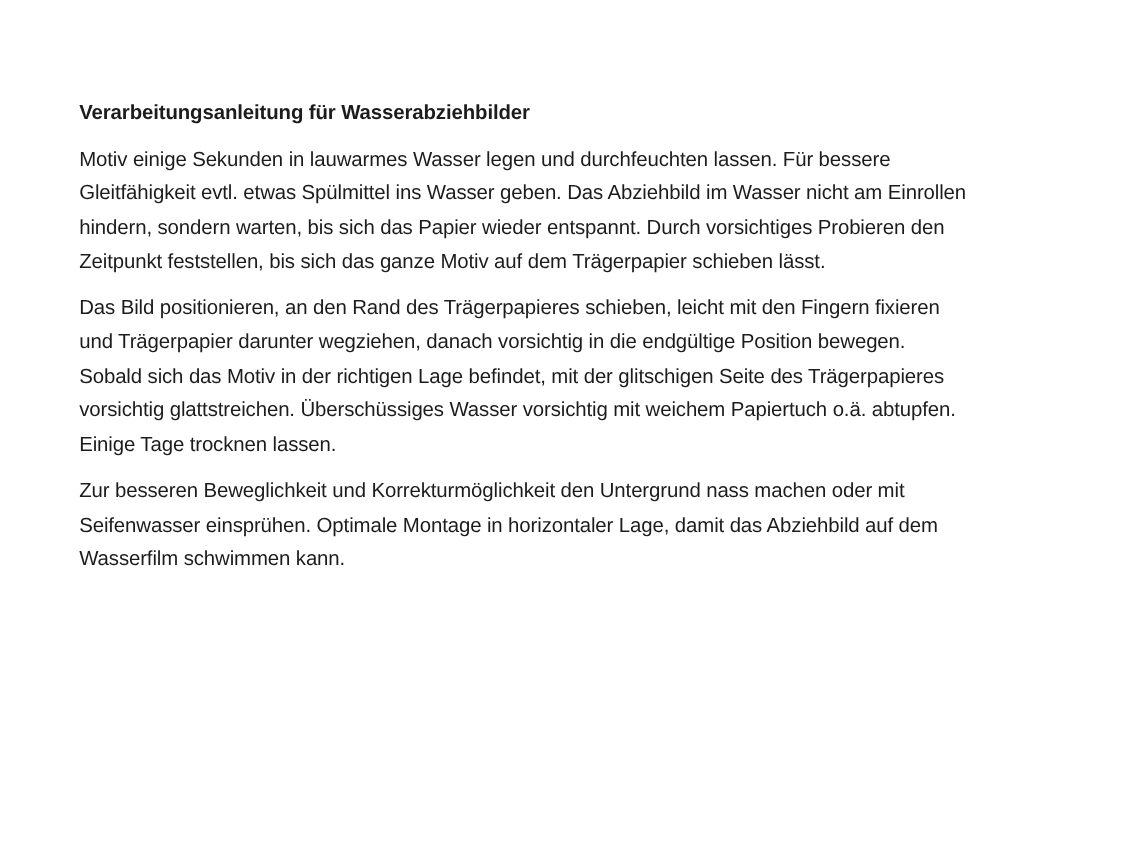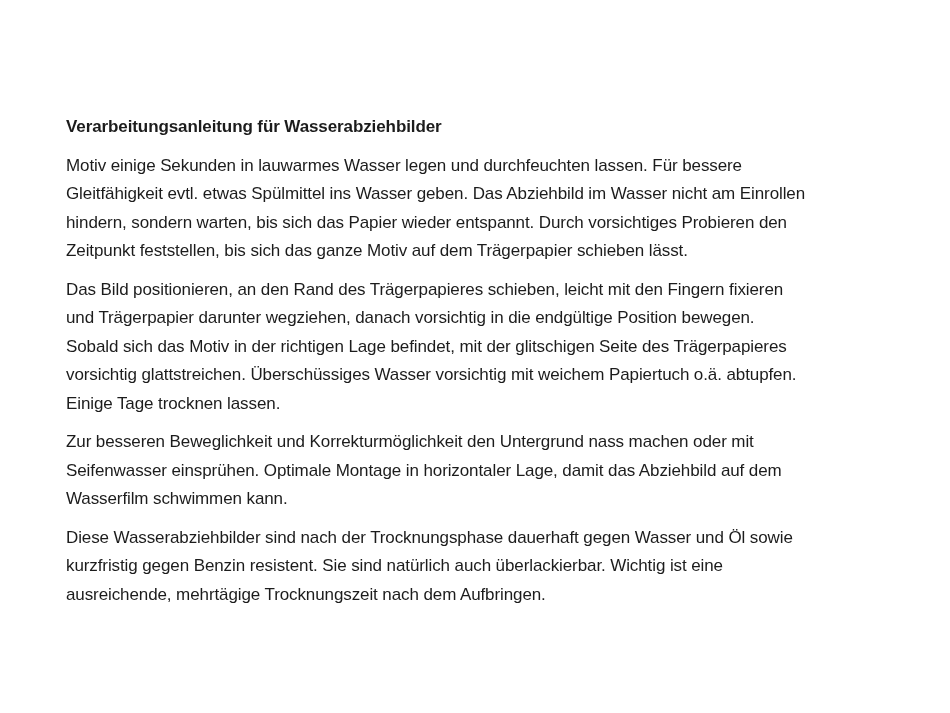--- a/index.html
+++ b/index.html
@@ -11,21 +11,21 @@
     width: 950px;
     height: 713px;
     font-family: "Liberation Sans", sans-serif;
     color: #1c1c1c;
     overflow: hidden;
   }
   .page {
     box-sizing: border-box;
     width: 950px;
     height: 663px;
-    padding: 113px 50px 0 66px;
+    padding: 80px 50px 0 66px;
     background: #ffffff;
   }
   .doc-title {
     font-size: 17px;
     font-weight: bold;
     line-height: 28.5px;
     margin: 0 0 10px 0;
     white-space: pre;
     letter-spacing: -0.1px;
   }
@@ -52,16 +52,13 @@
   <div class="para">Das Bild positionieren, an den Rand des Trägerpapieres schieben, leicht mit den Fingern fixieren
 und Trägerpapier darunter wegziehen, danach vorsichtig in die endgültige Position bewegen.
 Sobald sich das Motiv in der richtigen Lage befindet, mit der glitschigen Seite des Trägerpapieres
 vorsichtig glattstreichen. Überschüssiges Wasser vorsichtig mit weichem Papiertuch o.ä. abtupfen.
 Einige Tage trocknen lassen.</div>
 
   <div class="para">Zur besseren Beweglichkeit und Korrekturmöglichkeit den Untergrund nass machen oder mit
 Seifenwasser einsprühen. Optimale Montage in horizontaler Lage, damit das Abziehbild auf dem
 Wasserfilm schwimmen kann.</div>
 
-  <div class="para">Diese Wasserabziehbilder sind nach der Trocknungsphase dauerhaft gegen Wasser und Öl sowie
-kurzfristig gegen Benzin resistent. Sie sind natürlich auch überlackierbar. Wichtig ist eine
-ausreichende, mehrtägige Trocknungszeit nach dem Aufbringen.</div>
 </div>
 
 </body></html>

